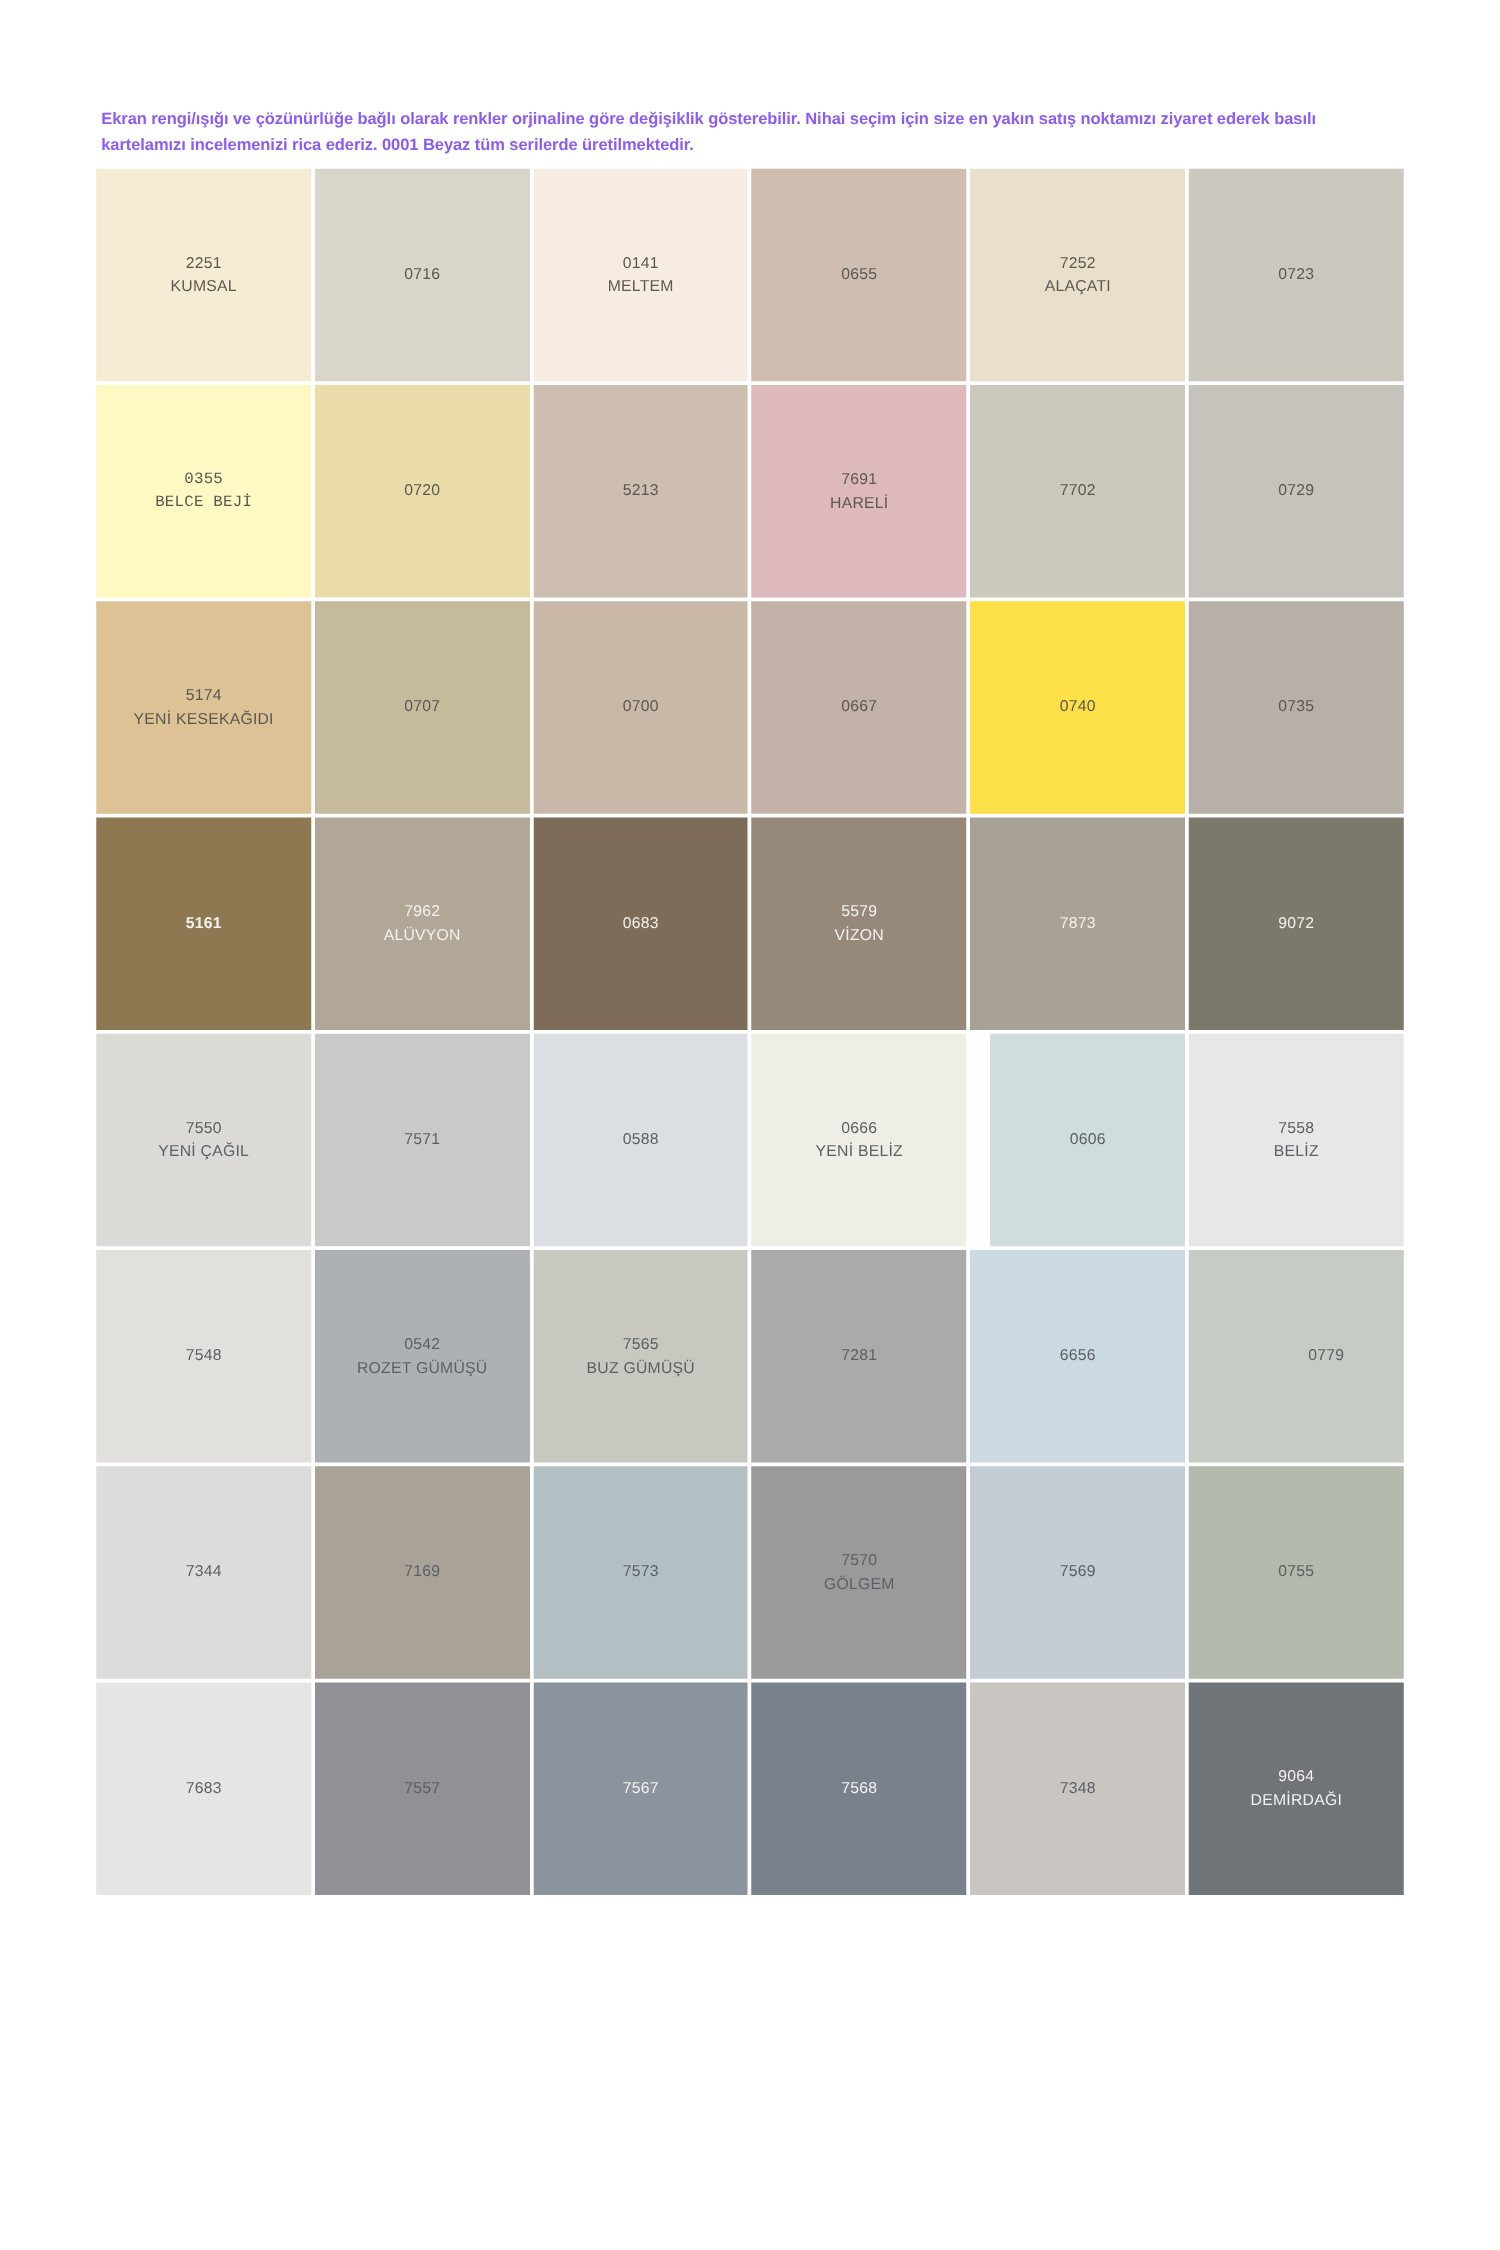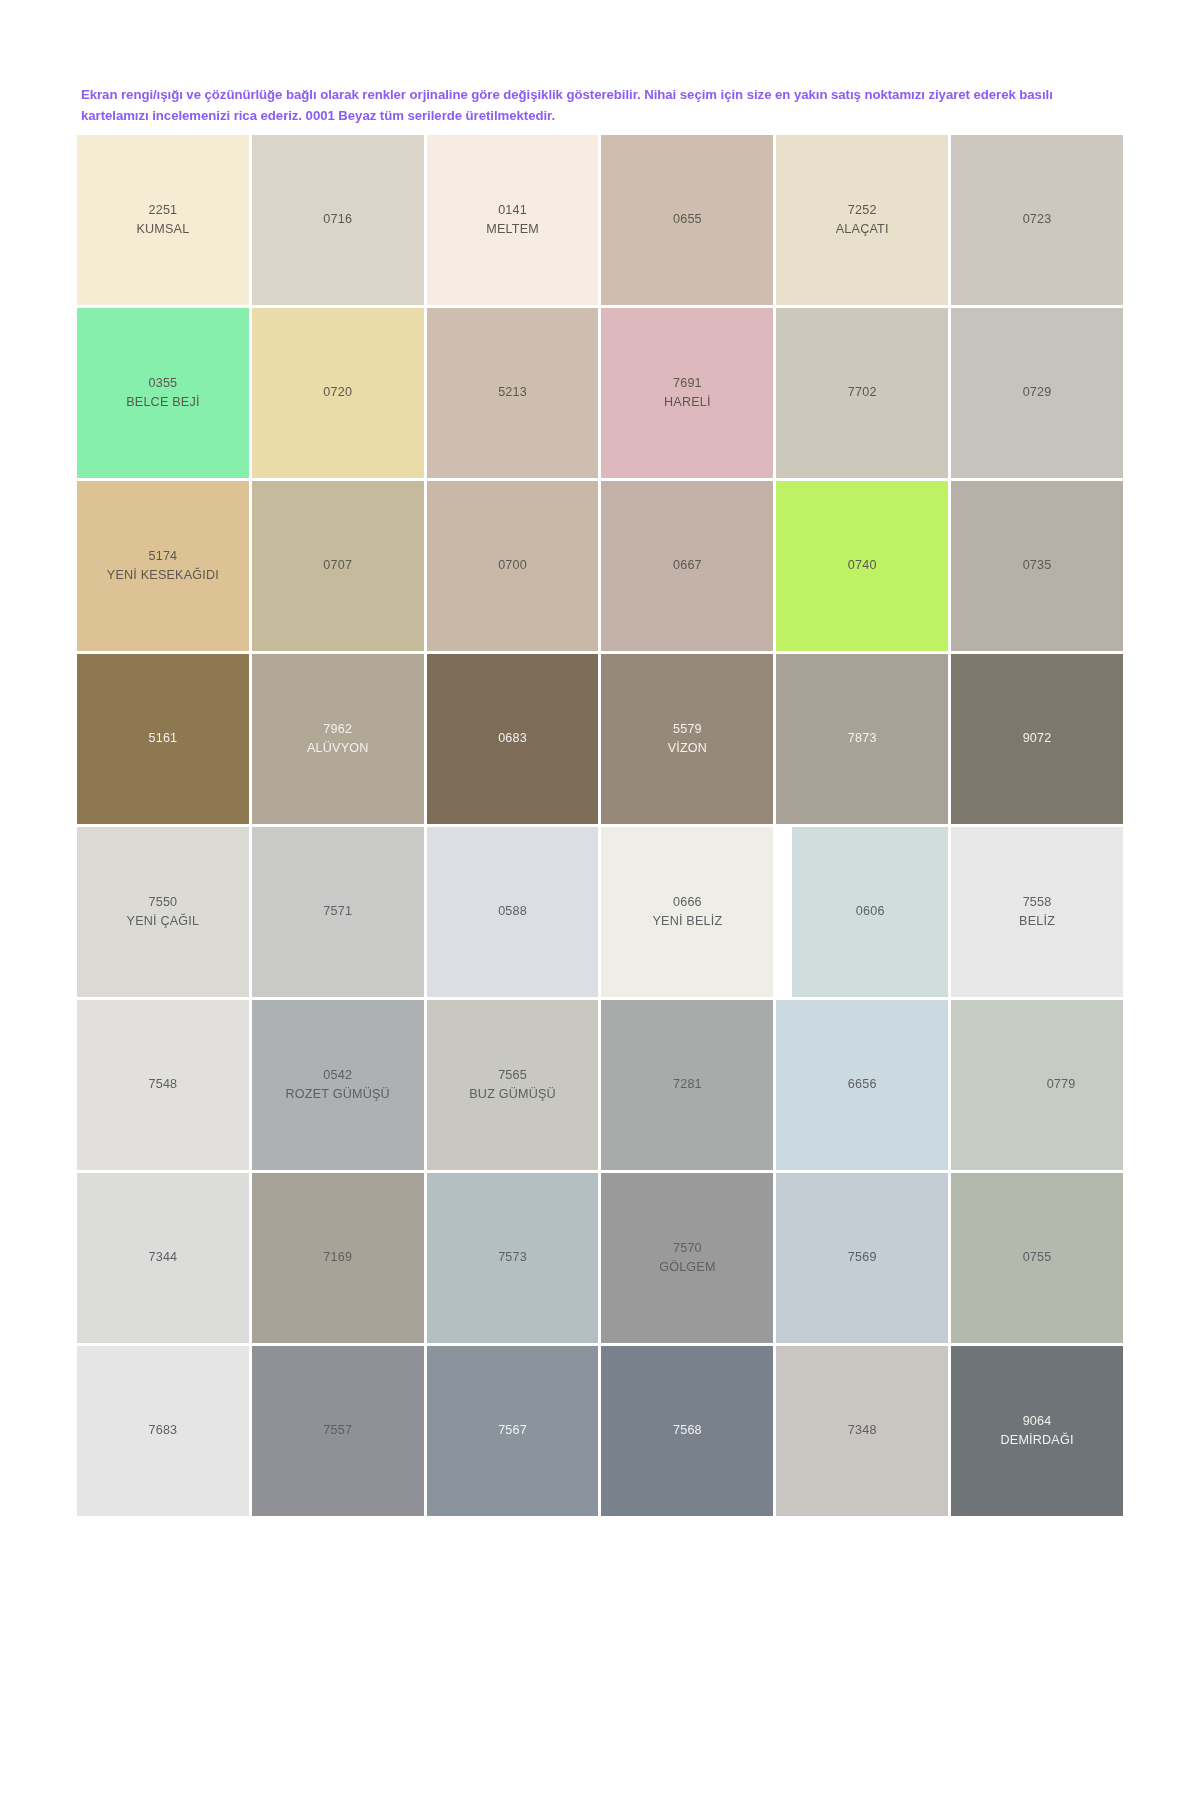--- a/index.html
+++ b/index.html
@@ -100,21 +100,21 @@
         <div class="swatch light" style="background: rgb(207, 190, 176);">
           <div class="code">0655</div>
         </div>
         <div class="swatch light" style="background: rgb(233, 224, 203);">
           <div class="code">7252</div>
           <div class="name">ALAÇATI</div>
         </div>
         <div class="swatch light" style="background: rgb(204, 200, 191);">
           <div class="code">0723</div>
         </div>
-        <div class="swatch light" style="background: #86efac;">
+        <div class="swatch light" style="background: #fef9c3; font-family: Liberation Mono, monospace;">
           <div class="code">0355</div>
           <div class="name">BELCE BEJİ</div>
         </div>
         <div class="swatch light" style="background: rgb(233, 220, 169);">
           <div class="code">0720</div>
         </div>
         <div class="swatch light" style="background: rgb(205, 190, 176);">
           <div class="code">5213</div>
         </div>
         <div class="swatch light" style="background: rgb(221, 185, 189);">
@@ -133,27 +133,27 @@
         </div>
         <div class="swatch light" style="background: rgb(197, 187, 156);">
           <div class="code">0707</div>
         </div>
         <div class="swatch light" style="background: rgb(201, 184, 168);">
           <div class="code">0700</div>
         </div>
         <div class="swatch light" style="background: rgb(195, 178, 168);">
           <div class="code">0667</div>
         </div>
-        <div class="swatch light" style="background: #bef264;">
+        <div class="swatch light" style="background: #fde047;">
           <div class="code">0740</div>
         </div>
         <div class="swatch light" style="background: rgb(182, 176, 168);">
           <div class="code">0735</div>
         </div>
-        <div class="swatch dark" style="background: rgb(142, 120, 81);">
+        <div class="swatch dark" style="background: rgb(142, 120, 81); font-weight: bold;">
           <div class="code">5161</div>
         </div>
         <div class="swatch dark" style="background: rgb(176, 167, 150);">
           <div class="code">7962</div>
           <div class="name">ALÜVYON</div>
         </div>
         <div class="swatch dark" style="background: rgb(125, 108, 87);">
           <div class="code">0683</div>
         </div>
         <div class="swatch dark" style="background: rgb(151, 137, 122);">

